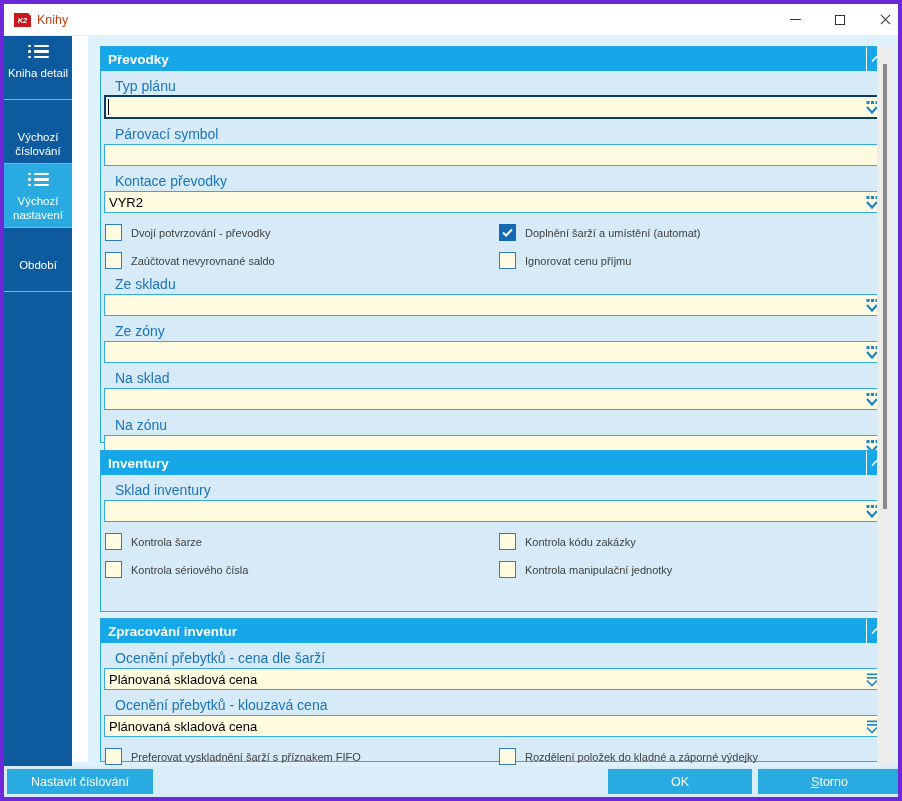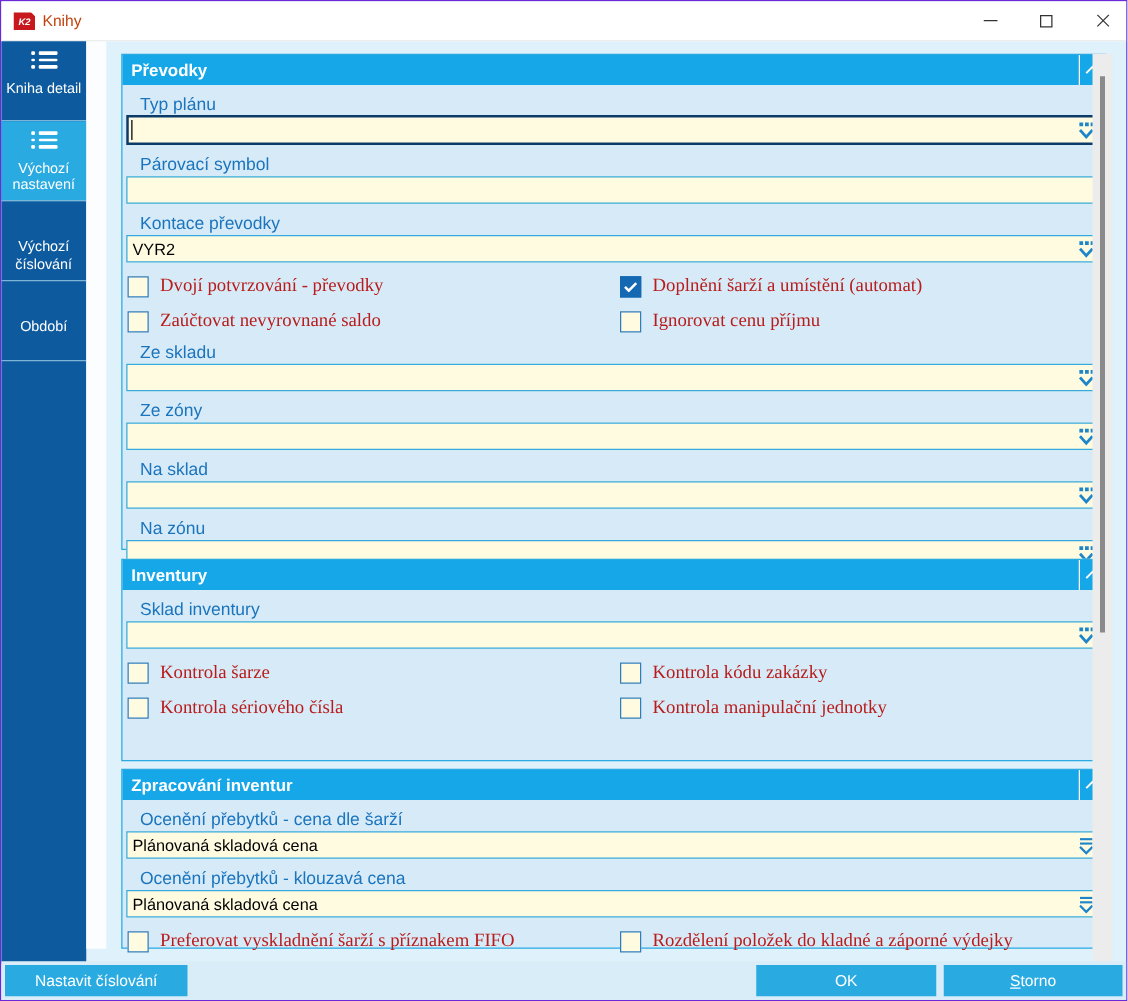--- a/index.html
+++ b/index.html
@@ -1,19 +1,19 @@
 <!DOCTYPE html>
 <html><head>
 <meta charset="utf-8">
 <style>
   * { margin:0; padding:0; box-sizing:border-box; }
   html,body { width:902px; height:801px; }
   body { font-family:"Liberation Sans", sans-serif; background:#dff1fb; }
 
-  .window { position:relative; width:902px; height:801px; border:1px solid #6d28d9;
+  .window { position:relative; width:902px; height:801px; border:4px solid #6d28d9;
             background:#dff1fb; overflow:hidden; }
 
   
   .titlebar { position:absolute; top:0; left:0; right:0; height:32px; background:#ffffff;
               border-bottom:1px solid #ededed; }
   .logo { position:absolute; left:10px; top:9px; width:17px; height:14px; background:#c8171d;
           color:#fff; font-size:7.5px; font-weight:bold; font-style:italic;
           display:flex; align-items:center; justify-content:center; }
   .logo::after { content:""; position:absolute; right:-1px; top:-1px; width:0; height:0;
                  border-left:5px solid transparent; border-top:5px solid #ffffff; }
@@ -66,21 +66,21 @@
   .dd-icon { position:absolute; right:4px; top:4px; }
   .fwrap.focused .dd-icon { top:5px; }
   .caret { position:absolute; left:4px; top:4px; width:1px; height:16px; background:#000; }
 
   .cbrow { display:flex; margin:11px 3px 0 4px; align-items:flex-start; }
   .cb-item { display:flex; align-items:center; cursor:pointer; }
   .cb-item.left { width:394px; }
   .cbox { width:17px; height:17px; border:1px solid #2f7dbf; background:#fffbe1; flex:none;
           display:flex; align-items:center; justify-content:center; }
   .cbox.checked { background:#1569b3; border-color:#1569b3; }
-  .cblabel { color:#b91c1c; font-size:15px; margin-left:9px;font-family:Liberation Serif, serif; }
+  .cblabel { color:#404040; font-size:11px; margin-left:9px; }
 
   
   .scroll-track { position:absolute; left:873px; top:42px; width:16px; height:726px; background:#ececec; }
   .scroll-thumb { position:absolute; left:6px; top:18px; width:4px; height:445px; background:#8a8a8a; }
 
   
   .bottombar { position:absolute; left:0; right:0; bottom:0; height:31px; background:#d9edf8; }
   .btn { position:absolute; top:3px; height:25px; background:#29abe2; color:#fff;
          font-size:12.5px; display:flex; align-items:center; justify-content:center; cursor:pointer; }
   .btn-nastavit { left:3px; width:146px; }
@@ -118,42 +118,42 @@
             <span class="dot"></span>
             <span class="bar"></span>
           </span>
         <span class="row">
             <span class="dot"></span>
             <span class="bar"></span>
           </span>
       </span>
       <div class="side-label">Kniha detail</div>
     </div>
-    <div class="side-item active">
-      <span class="icon-detail">
-        <span class="row">
-            <span class="dot"></span>
-            <span class="bar"></span>
-          </span>
-        <span class="row">
-            <span class="dot"></span>
-            <span class="bar"></span>
-          </span>
-        <span class="row">
-            <span class="dot"></span>
-            <span class="bar"></span>
-          </span>
-      </span>
-      <div class="side-label">Výchozí nastavení</div>
-    </div>
     <div class="side-item">
       <span class="icon-menu">
         <span class="bar"></span><span class="bar"></span><span class="bar"></span><span class="bar"></span>
       </span>
       <div class="side-label">Výchozí číslování</div>
+    </div>
+    <div class="side-item active">
+      <span class="icon-detail">
+        <span class="row">
+            <span class="dot"></span>
+            <span class="bar"></span>
+          </span>
+        <span class="row">
+            <span class="dot"></span>
+            <span class="bar"></span>
+          </span>
+        <span class="row">
+            <span class="dot"></span>
+            <span class="bar"></span>
+          </span>
+      </span>
+      <div class="side-label">Výchozí nastavení</div>
     </div>
     <div class="side-item">
       <span class="icon-menu">
         <span class="bar"></span><span class="bar"></span><span class="bar"></span>
       </span>
       <div class="side-label">Období</div>
     </div>
   </div>
   <div class="white-strip"></div>
 

